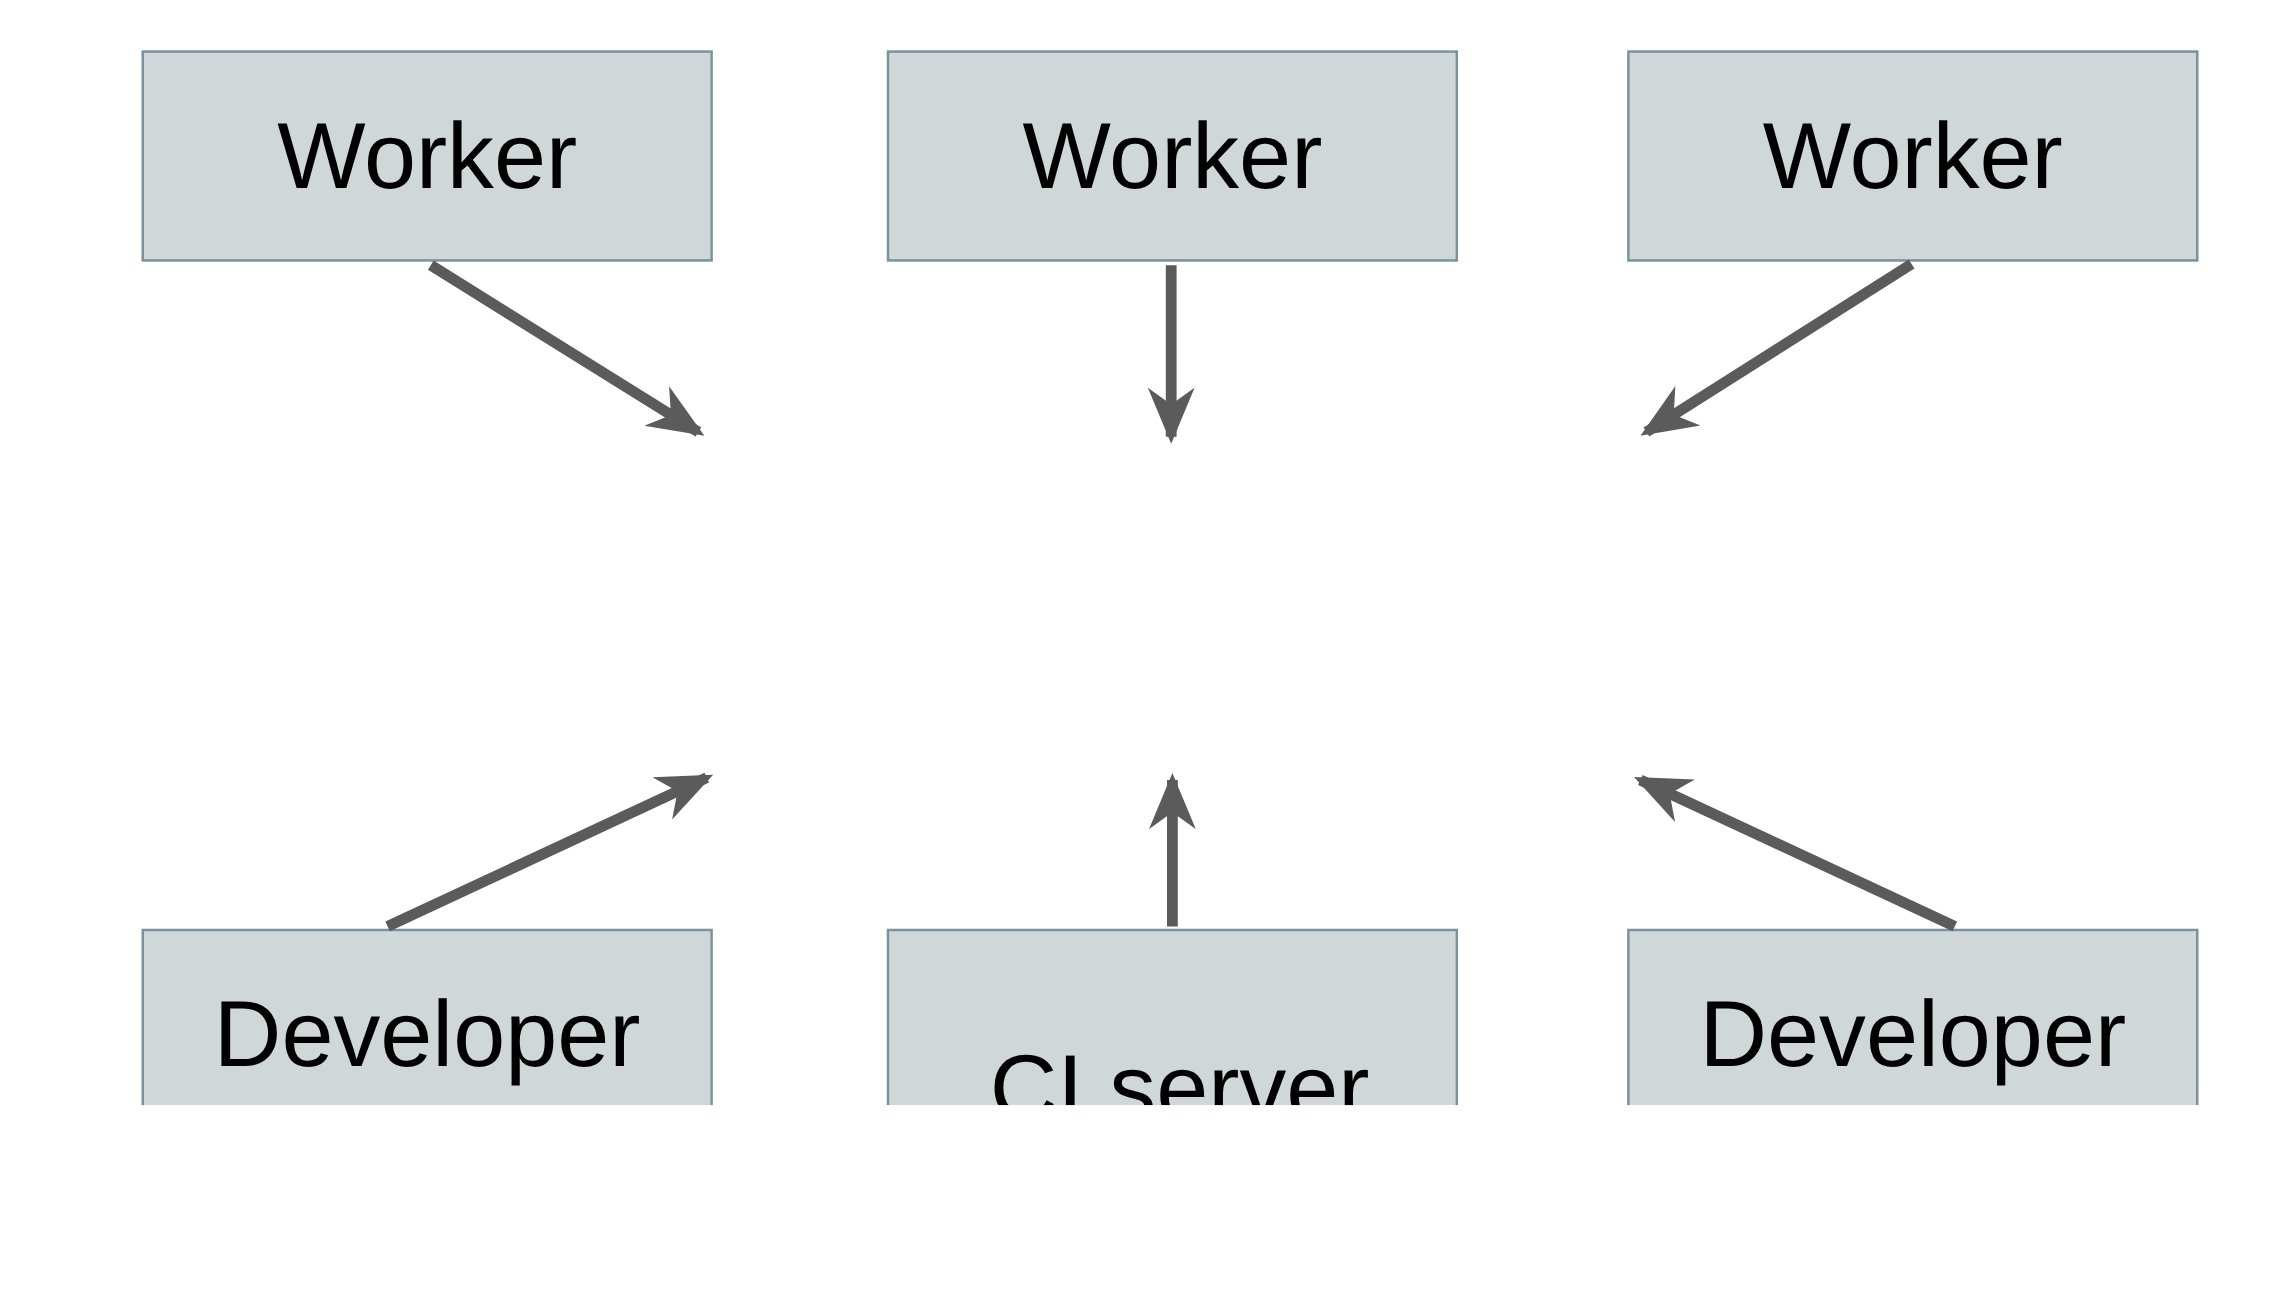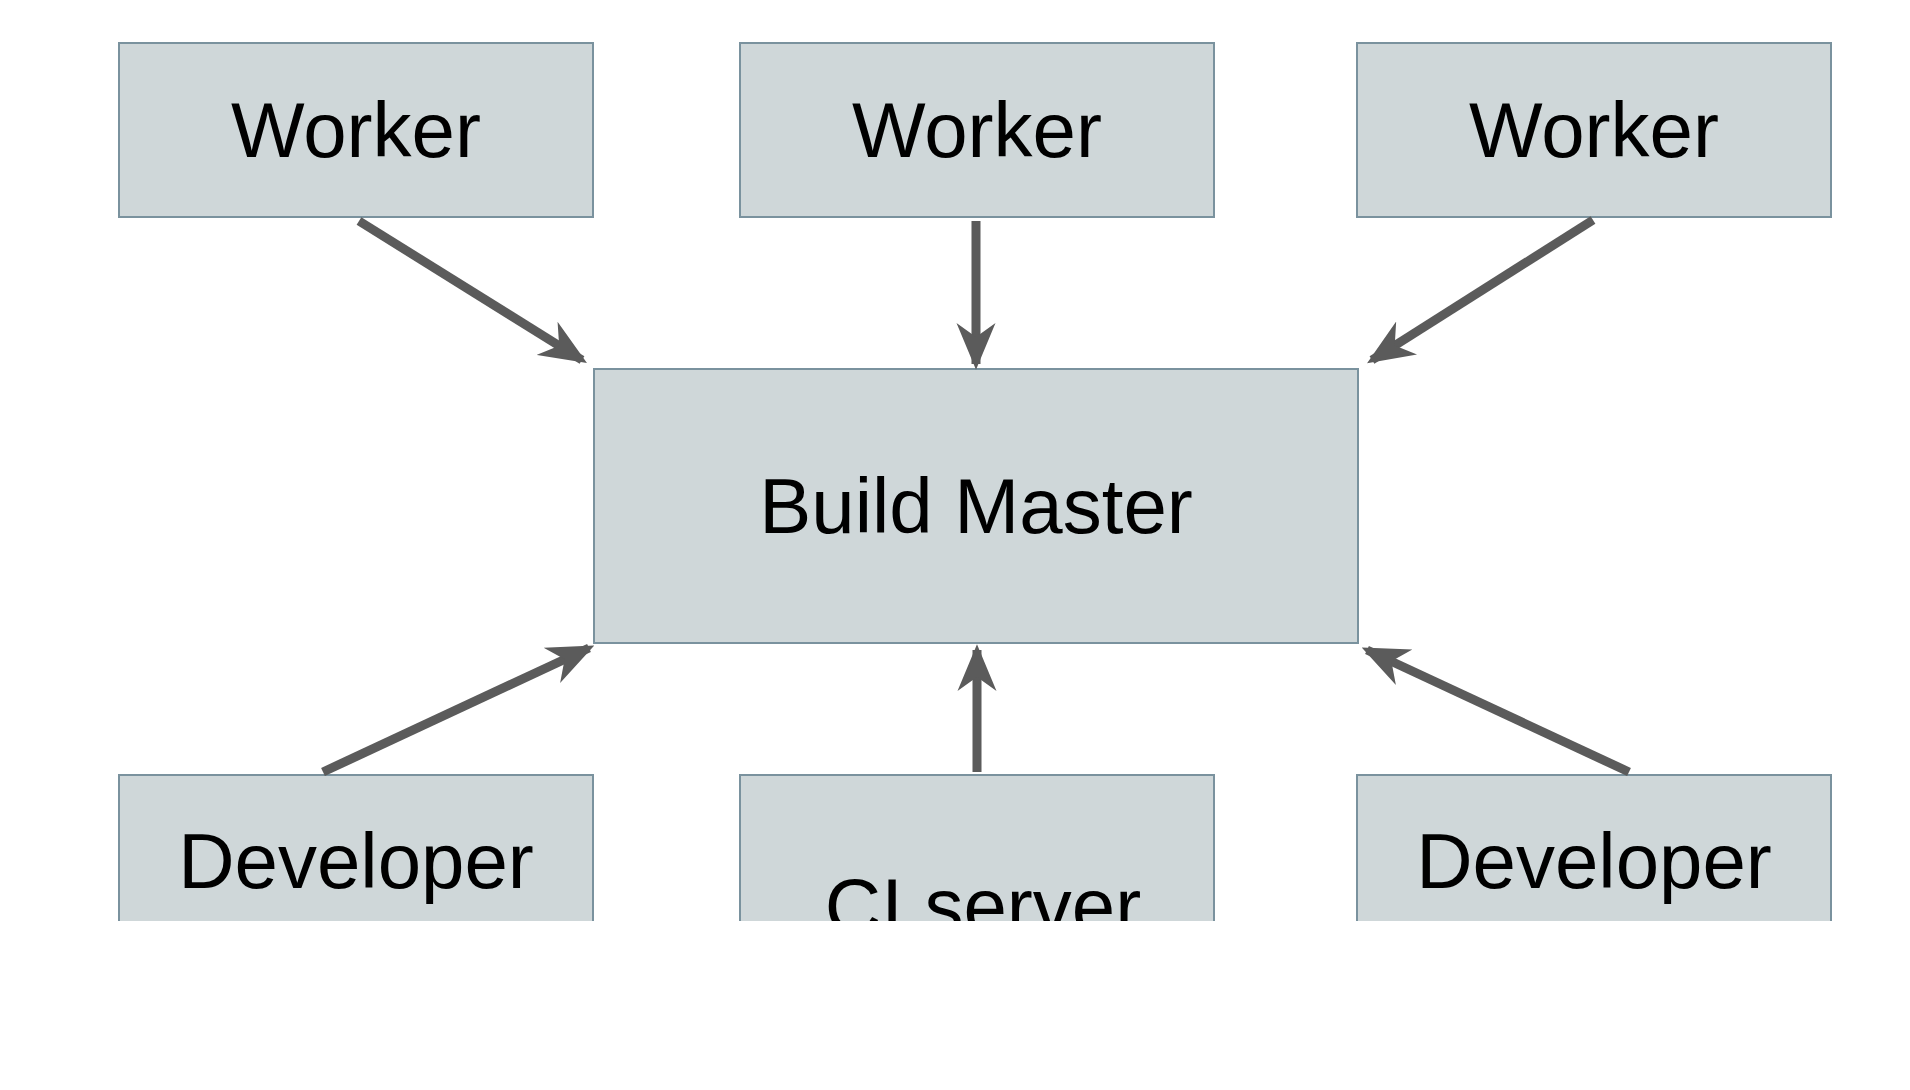--- a/index.html
+++ b/index.html
@@ -68,23 +68,20 @@
   <div class="node worker-1">
     <span>Worker</span>
   </div>
   <div class="node worker-2">
     <span>Worker</span>
   </div>
   <div class="node worker-3">
     <span>Worker</span>
   </div>
 
-  <div class="node build-master">
-    <span>Build Master</span>
-  </div>
 
   <div class="node dev-left">
     <span>Developer workstation</span>
   </div>
   <div class="node ci-server">
     <span>CI server</span>
   </div>
   <div class="node dev-right">
     <span>Developer workstation</span>
   </div>

